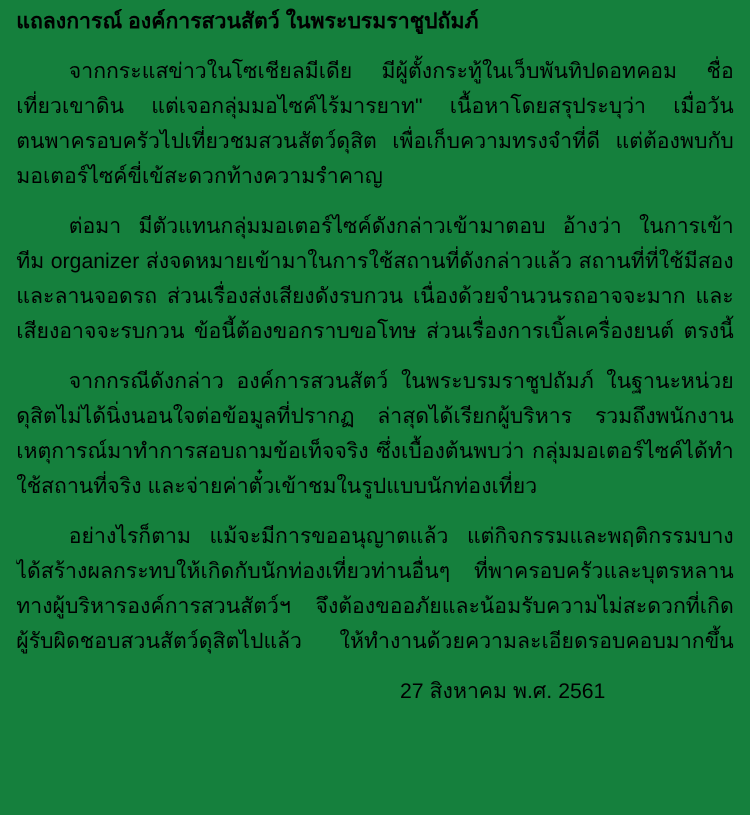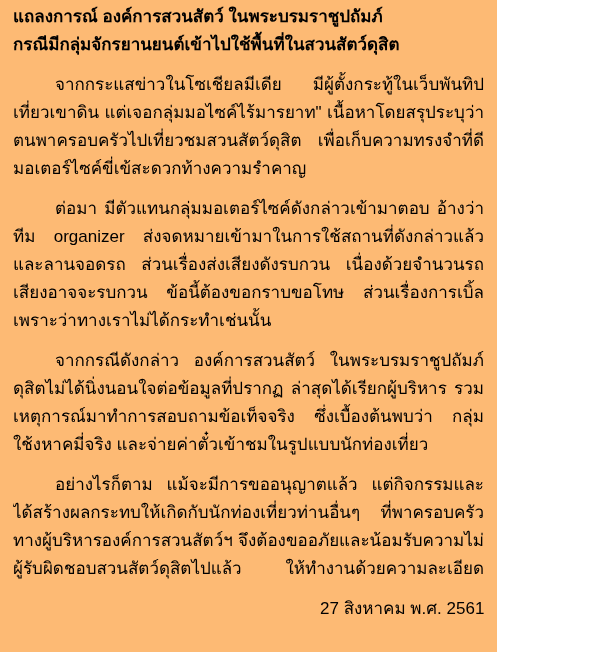--- a/index.html
+++ b/index.html
@@ -9,24 +9,24 @@
   }
   body {
     width: 600px;
     height: 652px;
     overflow: hidden;
     font-family: "Liberation Sans", sans-serif;
     color: #000000;
   }
   .page {
     box-sizing: border-box;
-    width: 497px;
+    width: 600px;
     height: 652px;
     padding: 3px 13px 0 13px;
-    background: #fdba74;
+    background: #15803d;
   }
   .title-block {
     margin: 0 0 12px 0;
   }
   .title-line {
     font-size: 17px;
     font-weight: bold;
     line-height: 28px;
     white-space: nowrap;
     overflow: hidden;
@@ -55,43 +55,41 @@
     white-space: nowrap;
   }
 </style>
 </head>
 <body>
 
 <div class="page">
 
   <div class="title-block">
     <div class="title-line">แถลงการณ์ องค์การสวนสัตว์ ในพระบรมราชูปถัมภ์</div>
-    <div class="title-line">กรณีมีกลุ่มจักรยานยนต์เข้าไปใช้พื้นที่ในสวนสัตว์ดุสิต</div>
   </div>
 
   <div class="para">
     <div class="line jl indent">จากกระแสข่าวในโซเชียลมีเดีย มีผู้ตั้งกระทู้ในเว็บพันทิปดอทคอม ชื่อ  "อยากระบาย พาครอบครัว</div>
     <div class="line jl">เที่ยวเขาดิน แต่เจอกลุ่มมอไซค์ไร้มารยาท" เนื้อหาโดยสรุประบุว่า เมื่อวันอาทิตย์ 26 ส.ค. 2561</div>
     <div class="line jl">ตนพาครอบครัวไปเที่ยวชมสวนสัตว์ดุสิต เพื่อเก็บความทรงจำที่ดี แต่ต้องพบกับกลุ่มจักรยานยนต์ หรือกลุ่ม</div>
     <div class="line">มอเตอร์ไซค์ขี่เข้สะดวกท้างความรำคาญ</div>
   </div>
 
   <div class="para">
     <div class="line jl indent">ต่อมา มีตัวแทนกลุ่มมอเตอร์ไซค์ดังกล่าวเข้ามาตอบ อ้างว่า ในการเข้าเยี่ยมชมสวนสัตว์เขาดิน</div>
     <div class="line jl">ทีม organizer ส่งจดหมายเข้ามาในการใช้สถานที่ดังกล่าวแล้ว สถานที่ที่ใช้มีสองจุดเท่านั้น คือ ลานกิจกรรม</div>
     <div class="line jl">และลานจอดรถ  ส่วนเรื่องส่งเสียงดังรบกวน เนื่องด้วยจำนวนรถอาจจะมาก และหลายคันเปลี่ยนเสียงท่อมา</div>
     <div class="line jl">เสียงอาจจะรบกวน ข้อนี้ต้องขอกราบขอโทษ ส่วนเรื่องการเบิ้ลเครื่องยนต์ ตรงนี้อาจจะบิดเบือนความจริงไป</div>
-    <div class="line">เพราะว่าทางเราไม่ได้กระทำเช่นนั้น</div>
   </div>
 
   <div class="para">
     <div class="line jl indent">จากกรณีดังกล่าว องค์การสวนสัตว์ ในพระบรมราชูปถัมภ์ ในฐานะหน่วยงานผู้กำกับดูแลสวนสัตว์</div>
     <div class="line jl">ดุสิตไม่ได้นิ่งนอนใจต่อข้อมูลที่ปรากฏ ล่าสุดได้เรียกผู้บริหาร รวมถึงพนักงานสวนสัตว์ดุสิตที่เกี่ยวข้อง</div>
     <div class="line jl">เหตุการณ์มาทำการสอบถามข้อเท็จจริง ซึ่งเบื้องต้นพบว่า กลุ่มมอเตอร์ไซค์ได้ทำหนังสือเข้ามาขออนุญาต</div>
-    <div class="line">ใช้งหาคมี่จริง และจ่ายค่าตั๋วเข้าชมในรูปแบบนักท่องเที่ยว</div>
+    <div class="line">ใช้สถานที่จริง และจ่ายค่าตั๋วเข้าชมในรูปแบบนักท่องเที่ยว</div>
   </div>
 
   <div class="para">
     <div class="line jl indent">อย่างไรก็ตาม แม้จะมีการขออนุญาตแล้ว แต่กิจกรรมและพฤติกรรมบางประการของกลุ่มมอเตอร์ไซค์</div>
     <div class="line jl">ได้สร้างผลกระทบให้เกิดกับนักท่องเที่ยวท่านอื่นๆ ที่พาครอบครัวและบุตรหลานมาเข้าเที่ยวชมสวนสัตว์</div>
     <div class="line jl">ทางผู้บริหารองค์การสวนสัตว์ฯ จึงต้องขออภัยและน้อมรับความไม่สะดวกที่เกิดขึ้นมา ณ ที่นี้ และได้กำชับ</div>
     <div class="line jl">ผู้รับผิดชอบสวนสัตว์ดุสิตไปแล้ว ให้ทำงานด้วยความละเอียดรอบคอบมากขึ้น เพื่อป้องกันไม่ให้ส่งผลเสีย</div>
   </div>
 
   <div class="date-line">27 สิงหาคม พ.ศ. 2561</div>

